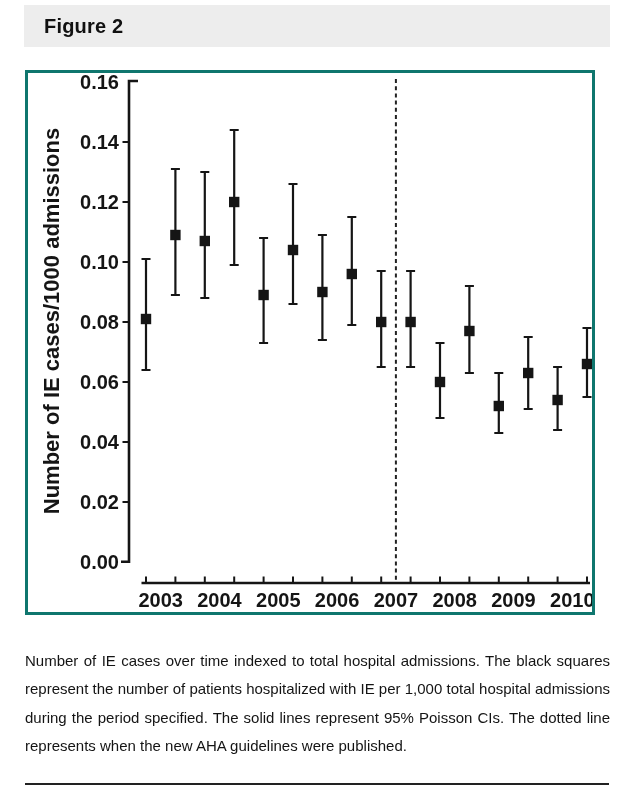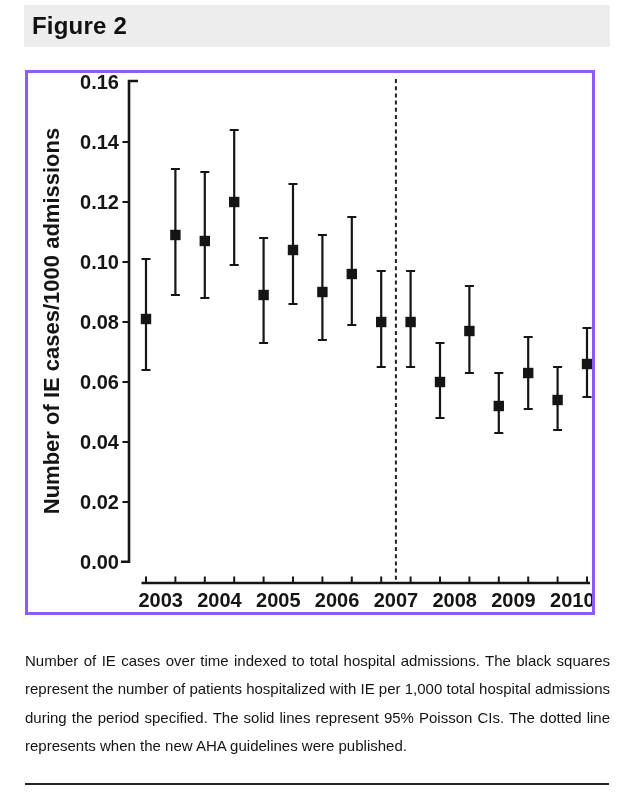--- a/index.html
+++ b/index.html
@@ -5,25 +5,25 @@
   html,body{margin:0;padding:0;}
   body{
     width:625px;height:795px;background:#ffffff;position:relative;
     font-family:"Liberation Sans", sans-serif;color:#151515;overflow:hidden;
   }
   .figure-header{
     position:absolute;left:24px;top:5px;width:586px;height:42px;
     background:#ededed;display:flex;align-items:center;
   }
   .figure-header span{
-    padding-left:8px;font-size:24px;font-weight:700;letter-spacing:0.2px;color:#111;
+    padding-left:20px;font-size:20px;font-weight:700;letter-spacing:0.2px;color:#111;
   }
   .chart-panel{
     position:absolute;left:25px;top:70px;width:564px;height:539px;
-    border:3px solid #8b5cf6;background:#ffffff;
+    border:3px solid #0f766e;background:#ffffff;
   }
   .chart-panel svg{display:block;width:564px;height:539px;}
   .figure-caption{
     position:absolute;left:25px;top:632px;width:585px;
     font-size:15px;line-height:28.4px;color:#141414;
     text-align:justify;text-justify:inter-word;
   }
   .bottom-rule{
     position:absolute;left:25px;top:783px;width:584px;height:2px;background:#222;
   }

